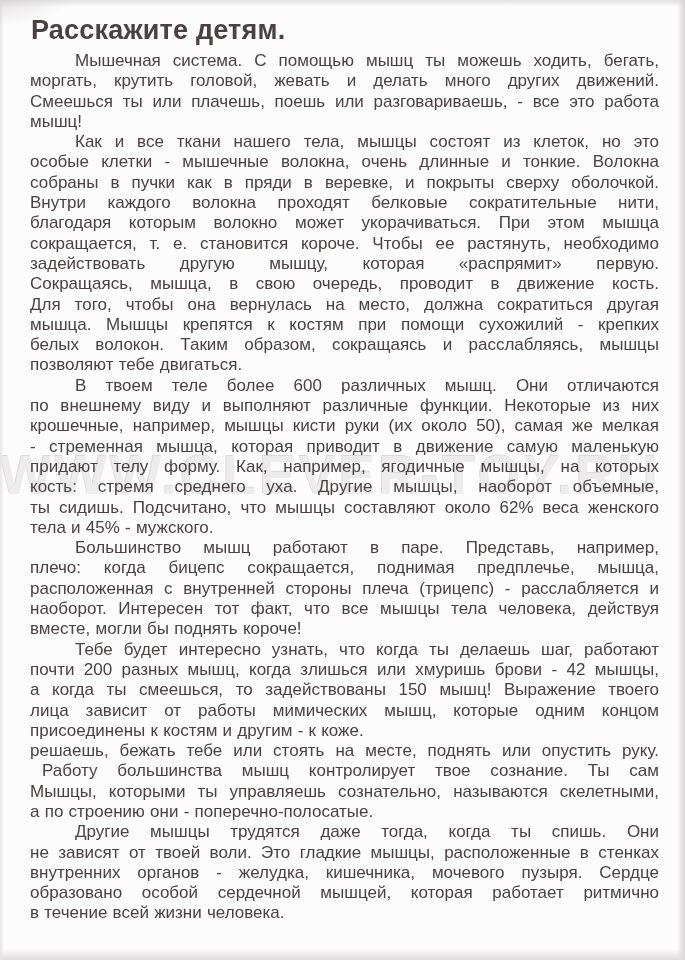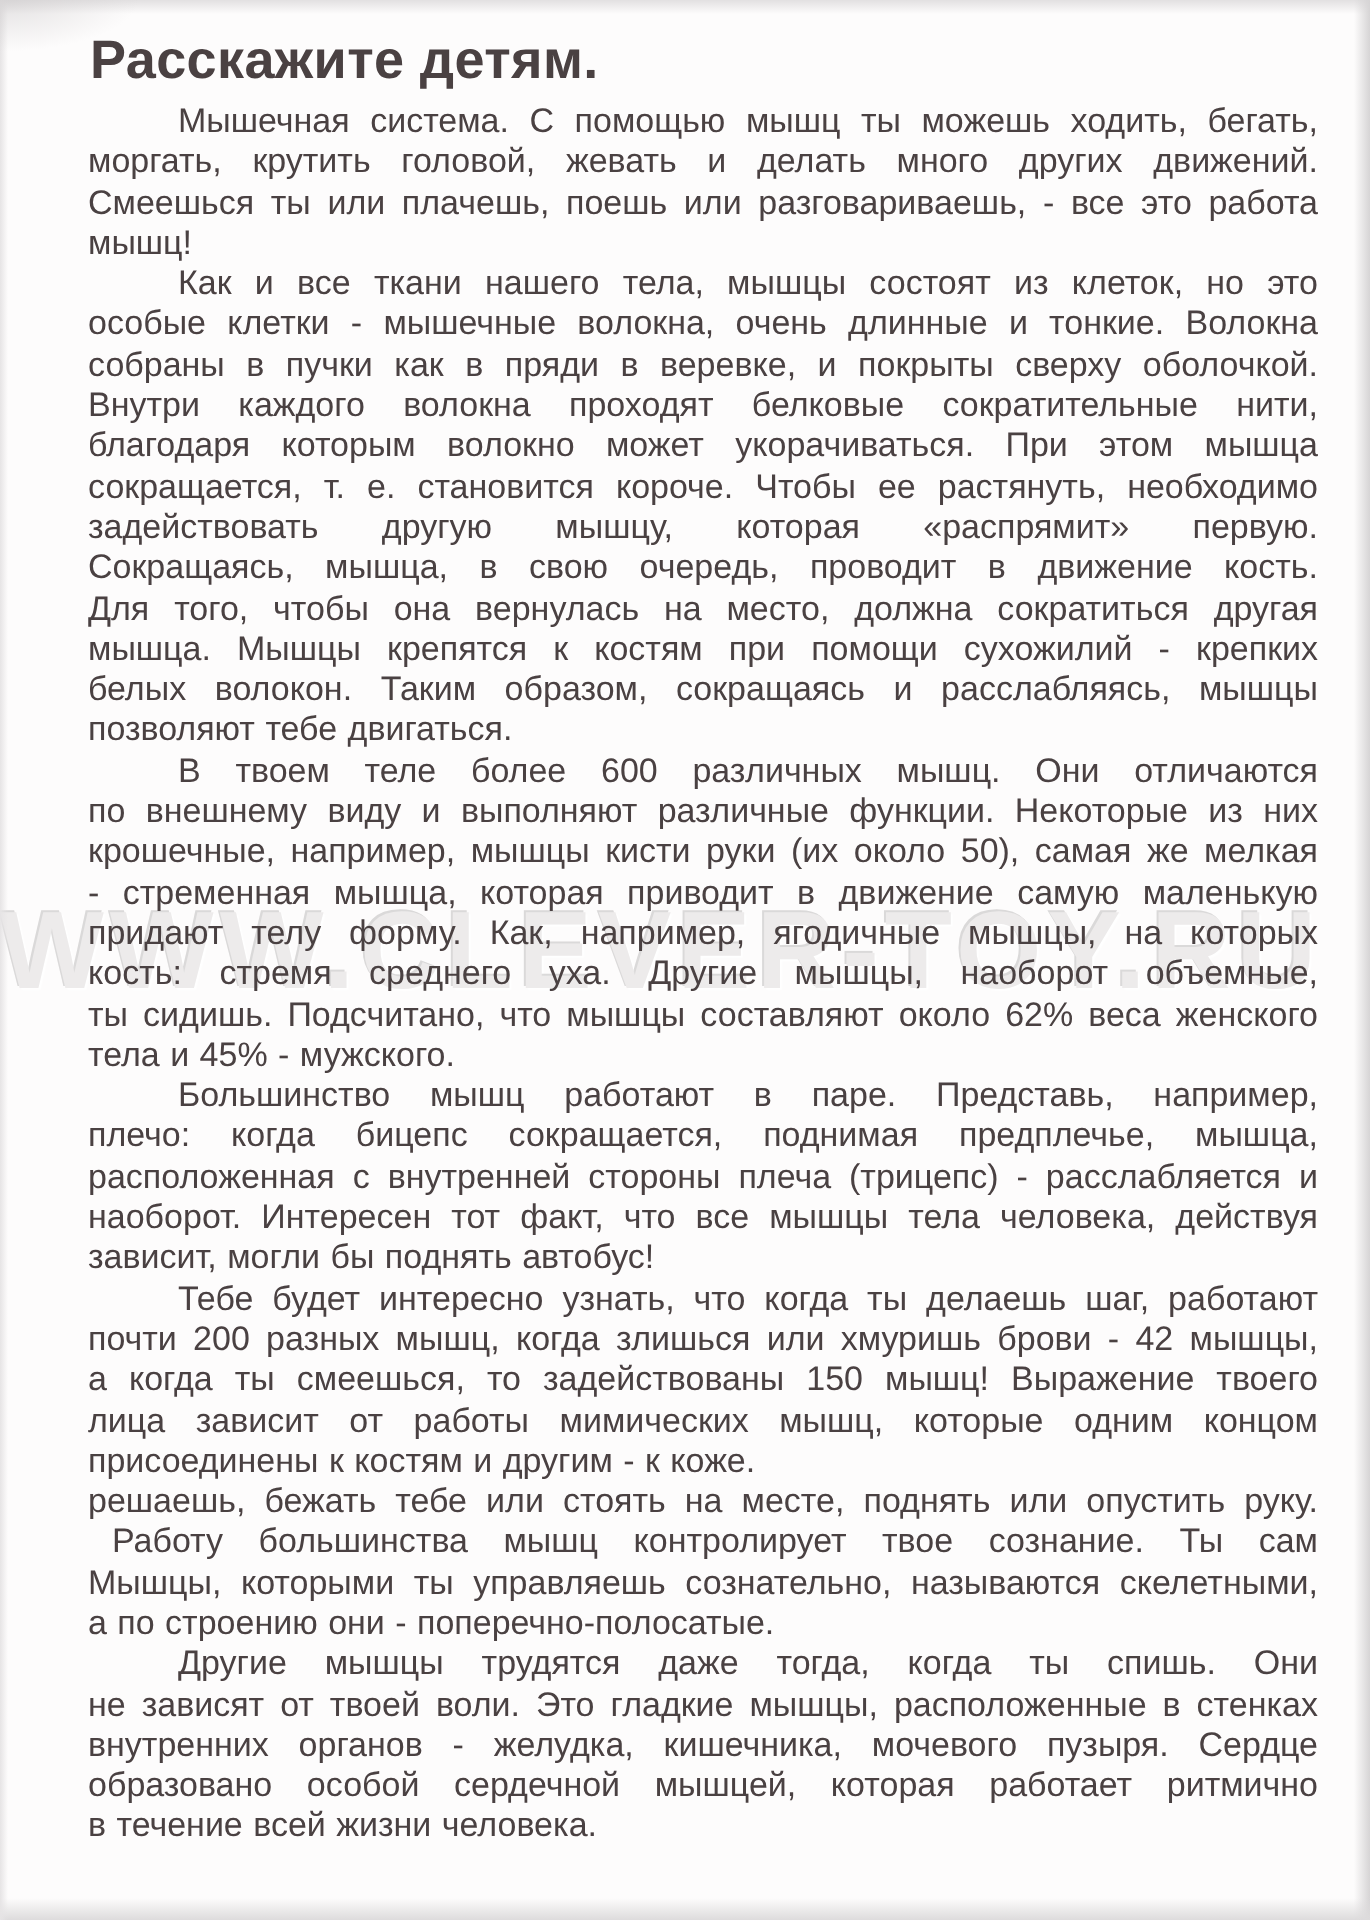--- a/index.html
+++ b/index.html
@@ -36,21 +36,21 @@
     letter-spacing: 3px;
     white-space: nowrap;
     color: var(--watermark, #edebeb);
     text-shadow: -1px -1px 0 rgba(140,135,136,0.30), 1px 1px 1px #ffffff;
     z-index: 0;
     user-select: none;
   }
 
   .content {
     position: absolute;
-    left: 44px; right: 26px; top: 15px;
+    left: 30px; right: 26px; top: 15px;
     color: var(--ink, #4a4142);
     z-index: 1;
   }
   h1.title {
     margin: 0 0 5px 1px;
     font-size: 27px;
     line-height: 31px;
     font-weight: 700;
     letter-spacing: 0.2px;
   }
@@ -104,21 +104,21 @@
           <div class="line">придают телу форму. Как, например, ягодичные мышцы, на которых</div>
           <div class="line">кость: стремя среднего уха. Другие мышцы, наоборот объемные,</div>
           <div class="line">ты сидишь. Подсчитано, что мышцы составляют около 62% веса женского</div>
           <div class="line last">тела и 45% - мужского.</div>
         </div>
         <div class="para">
           <div class="line first">Большинство мышц работают в паре. Представь, например,</div>
           <div class="line">плечо: когда бицепс сокращается, поднимая предплечье, мышца,</div>
           <div class="line">расположенная с внутренней стороны плеча (трицепс) - расслабляется и</div>
           <div class="line">наоборот. Интересен тот факт, что все мышцы тела человека, действуя</div>
-          <div class="line last">зависит, могли бы поднять автобус!</div>
+          <div class="line last">вместе, могли бы поднять короче!</div>
         </div>
         <div class="para">
           <div class="line first">Тебе будет интересно узнать, что когда ты делаешь шаг, работают</div>
           <div class="line">почти 200 разных мышц, когда злишься или хмуришь брови - 42 мышцы,</div>
           <div class="line">а когда ты смеешься, то задействованы 150 мышц! Выражение твоего</div>
           <div class="line">лица зависит от работы мимических мышц, которые одним концом</div>
           <div class="line last">присоединены к костям и другим - к коже.</div>
         </div>
         <div class="para">
           <div class="line">решаешь, бежать тебе или стоять на месте, поднять или опустить руку.</div>

